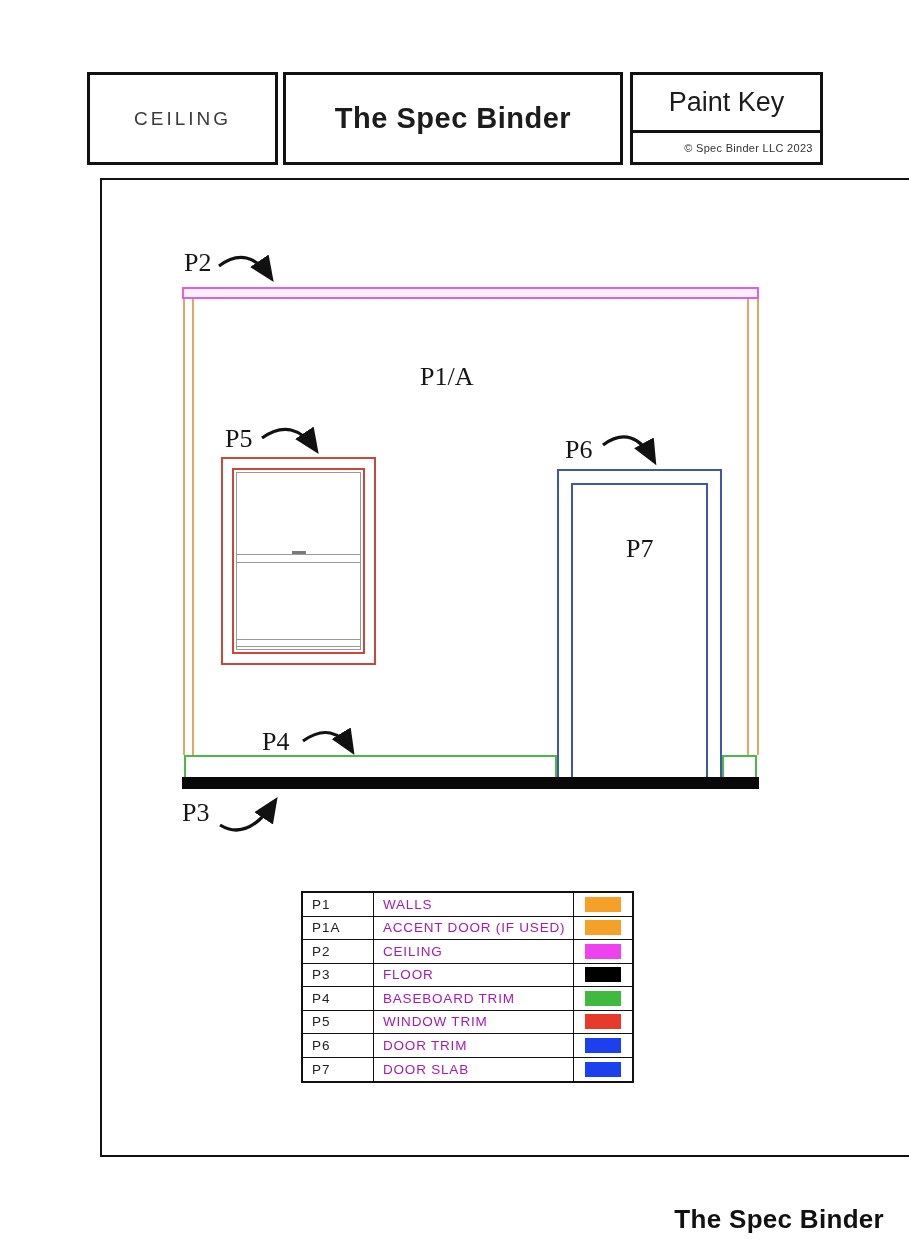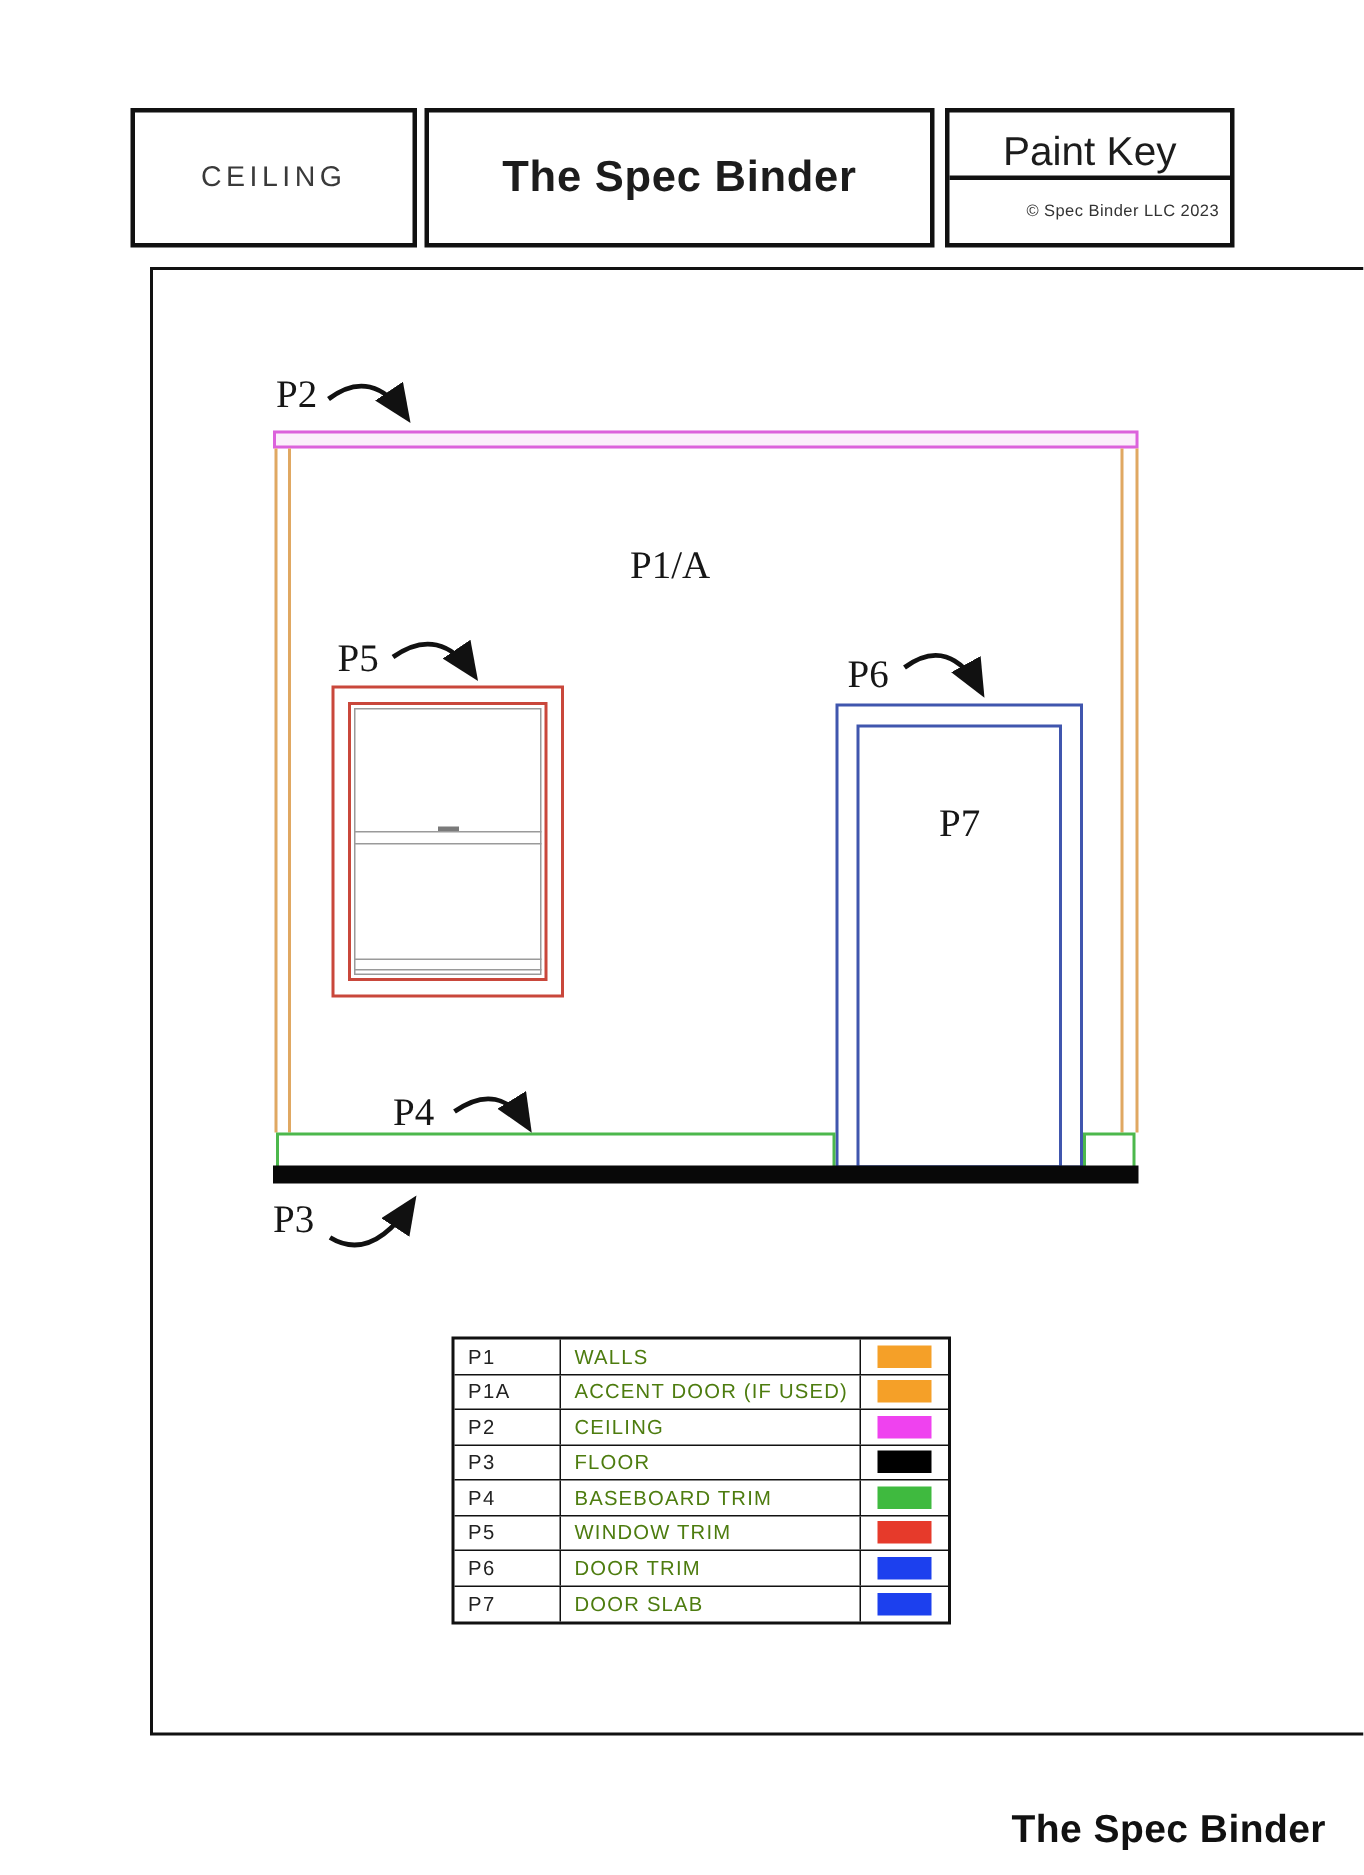--- a/index.html
+++ b/index.html
@@ -10,22 +10,22 @@
   }
   
   .hdr-box { position:absolute; border:3px solid #111; background:#fff;
     display:flex; align-items:center; justify-content:center; }
   .hdr-sample { left:87px; top:72px; width:191px; height:93px; }
   .hdr-sample span { font-size:19px; letter-spacing:3px; color:#3a3a3a; }
   .hdr-title { left:283px; top:72px; width:340px; height:93px; }
   .hdr-title span { font-size:29px; font-weight:600; color:#1c1c1c; letter-spacing:0.5px; }
   .hdr-right { left:630px; top:72px; width:193px; height:93px; flex-direction:column;
     align-items:stretch; justify-content:flex-start; }
-  .hdr-key { height:45px; border-bottom:3px solid #111; display:flex;
-    align-items:flex-end; justify-content:center; }
+  .hdr-key { height:58px; border-bottom:3px solid #111; display:flex;
+    align-items:center; justify-content:center; }
   .hdr-key span { font-size:27px; font-weight:500; color:#1c1c1c; }
   .hdr-copy { flex:1; display:flex; align-items:center; justify-content:center;padding-left:44px; }
   .hdr-copy span { font-size:11px; color:#333; letter-spacing:0.3px; font-weight:500; }
   
   .main-box { position:absolute; left:100px; top:178px; width:858px; height:979px;
     border:2px solid #111; background:#fff; }
   .abs { position:absolute; }
   
   .ceiling { left:80px; top:107px; width:577px; height:12px;
     border:2px solid #dc62dc; background:#fbeffb; }
@@ -57,21 +57,21 @@
   .lbl-p3 { left:80px; top:618px; }
   .arrow-layer { position:absolute; left:0; top:0; width:735px; height:979px; pointer-events:none; }
   
   .legend { position:absolute; left:199px; top:711px; width:333px;
     border:2px solid #111; background:#fff; display:flex; flex-direction:column; }
   .lg-row { display:flex; height:23.5px; border-bottom:1.5px solid #111; }
   .lg-row:last-child { border-bottom:none; }
   .lg-code { width:71px; border-right:1.5px solid #111; display:flex; align-items:center;
     padding-left:9px; font-size:13.5px; letter-spacing:1px; font-weight:500; color:#222;text-align:center; }
   .lg-name { width:200px; border-right:1.5px solid #111; display:flex; align-items:center;
-    padding-left:9px; font-size:13.5px; letter-spacing:0.8px; font-weight:500; color:#4d7c0f;
+    padding-left:9px; font-size:13.5px; letter-spacing:0.8px; font-weight:500; color:#a21caf;
     white-space:nowrap; }
   .lg-swatch-cell { flex:1; display:flex; align-items:center; justify-content:center; }
   .lg-swatch { width:36px; height:15px; }
   
   .footer-brand { position:absolute; right:25px; top:1204px;
     font-size:26px; font-weight:700; color:#111; letter-spacing:0.3px; }
 </style>
 </head>
 <body>
 

